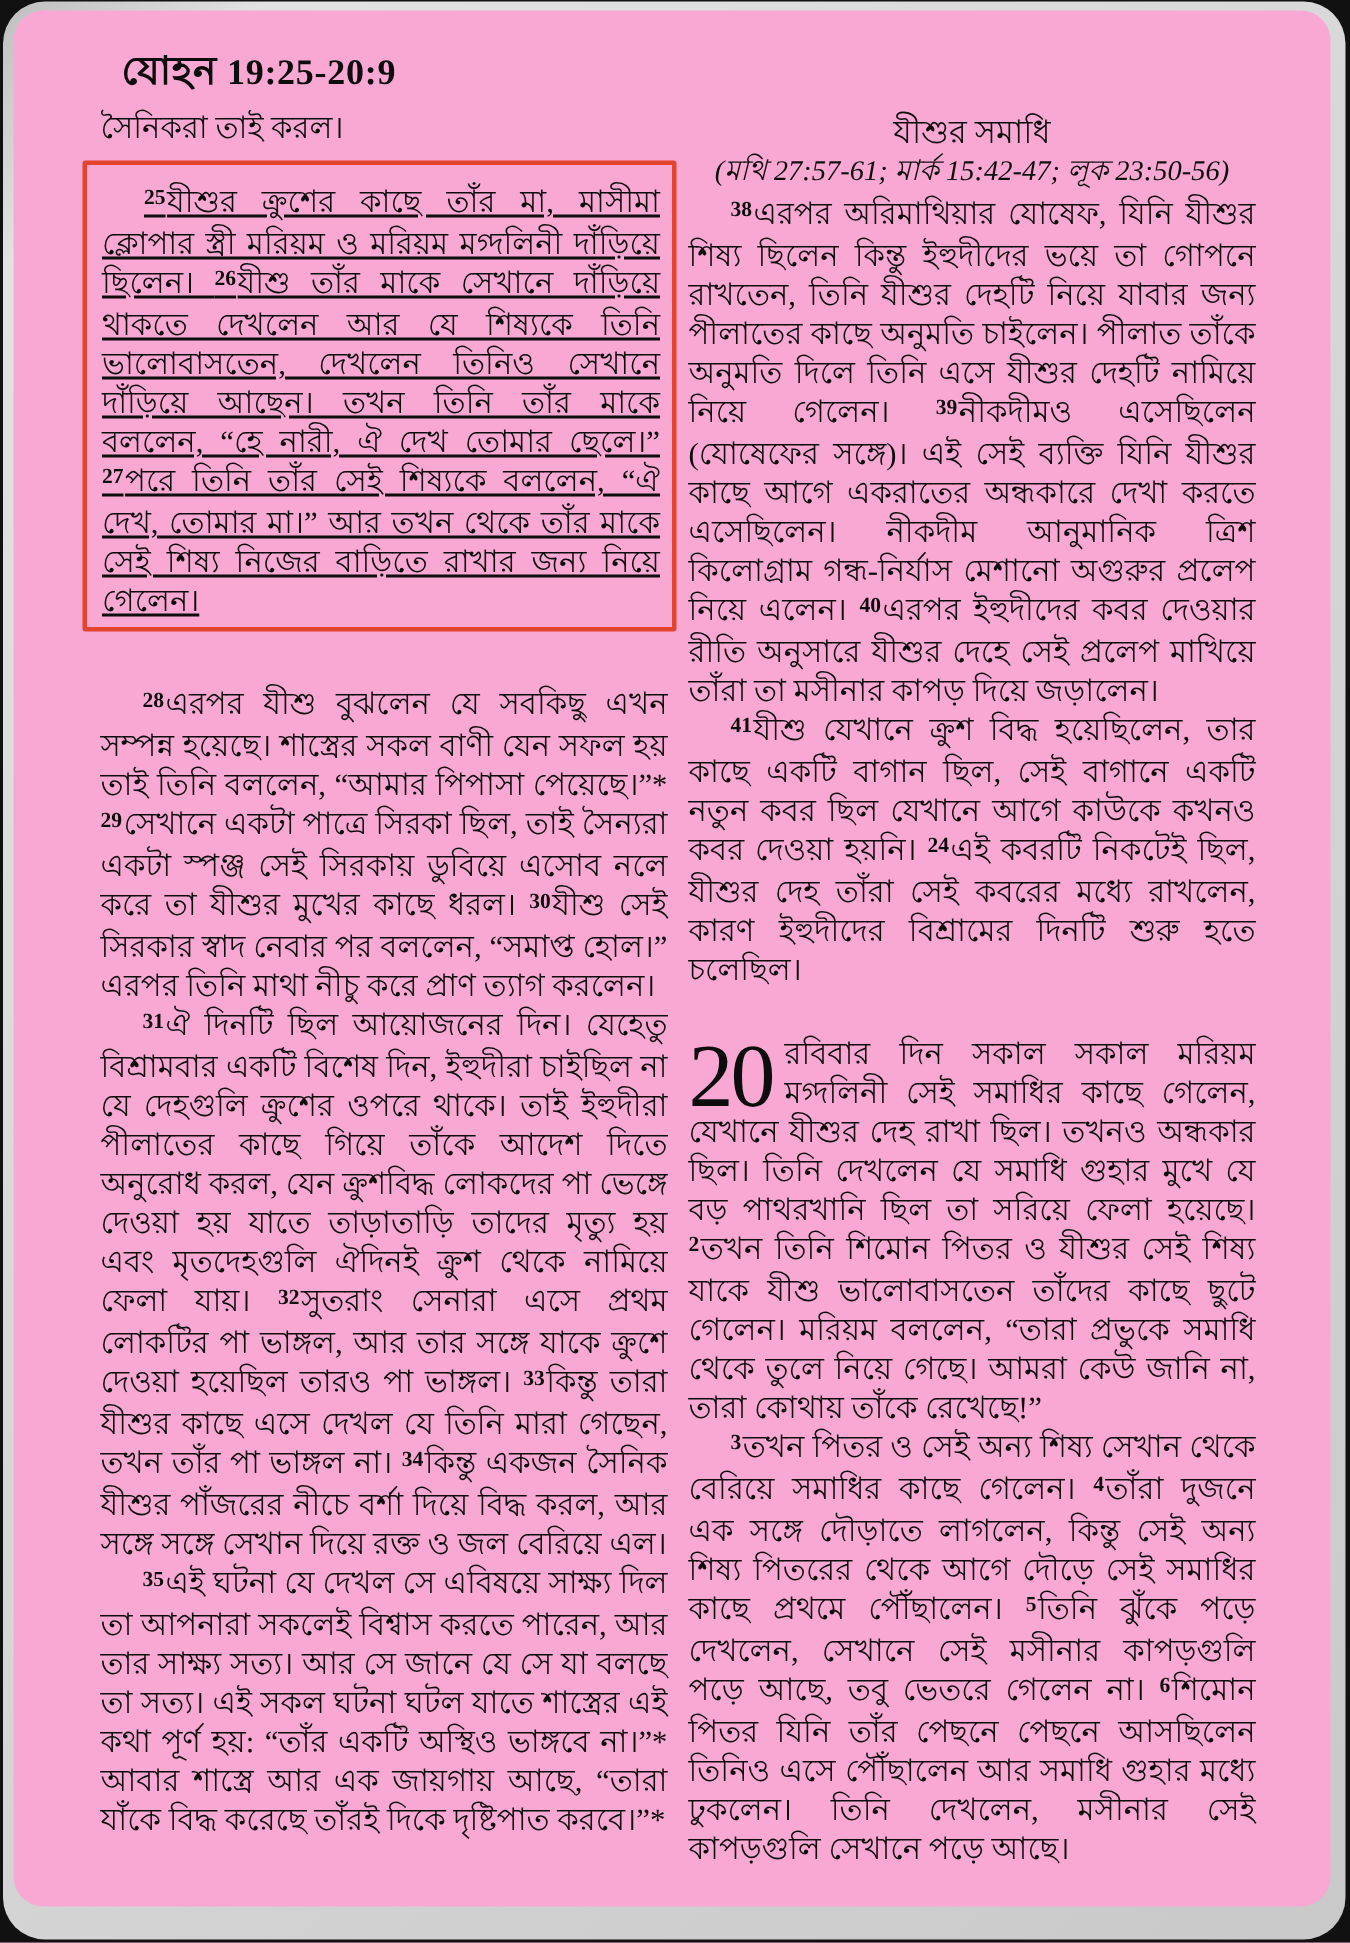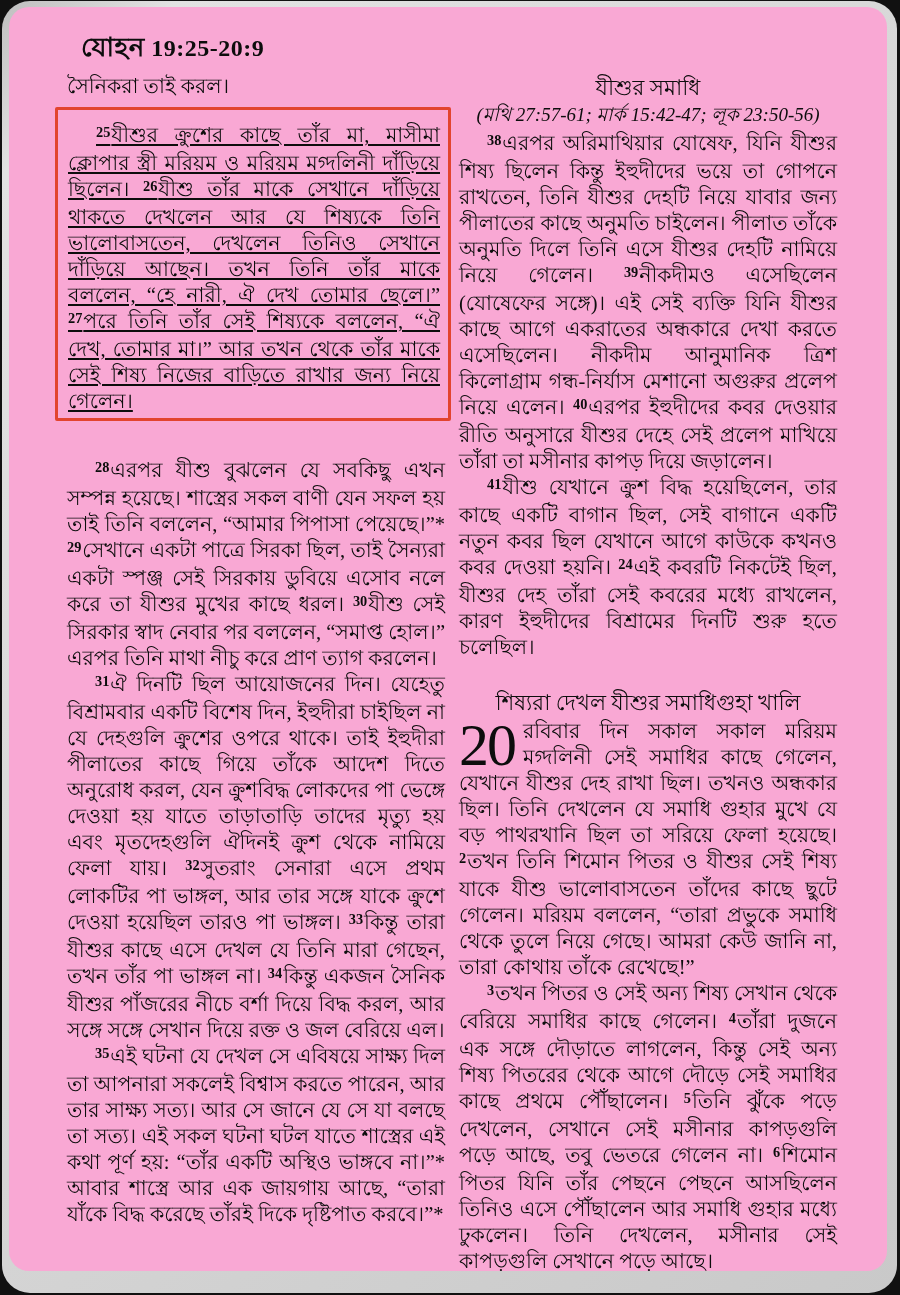--- a/index.html
+++ b/index.html
@@ -72,21 +72,20 @@
     </div>
 
     <div class="col">
       <p class="sec-heading">যীশুর সমাধি</p>
       <p class="sec-refs">(মথি 27:57-61; মার্ক 15:42-47; লূক 23:50-56)</p>
       <p class="indent"><span class="vn">38</span>এরপর অরিমাথিয়ার যোষেফ, যিনি যীশুর শিষ্য ছিলেন কিন্তু ইহুদীদের ভয়ে তা গোপনে রাখতেন, তিনি যীশুর দেহটি নিয়ে যাবার জন্য পীলাতের কাছে অনুমতি চাইলেন। পীলাত তাঁকে অনুমতি দিলে তিনি এসে যীশুর দেহটি নামিয়ে নিয়ে গেলেন। <span class="vn">39</span>নীকদীমও এসেছিলেন (যোষেফের সঙ্গে)। এই সেই ব্যক্তি যিনি যীশুর কাছে আগে একরাতের অন্ধকারে দেখা করতে এসেছিলেন। নীকদীম আনুমানিক ত্রিশ কিলোগ্রাম গন্ধ-নির্যাস মেশানো অগুরুর প্রলেপ নিয়ে এলেন। <span class="vn">40</span>এরপর ইহুদীদের কবর দেওয়ার রীতি অনুসারে যীশুর দেহে সেই প্রলেপ মাখিয়ে তাঁরা তা মসীনার কাপড় দিয়ে জড়ালেন।</p>
       <p class="indent"><span class="vn">41</span>যীশু যেখানে ক্রুশ বিদ্ধ হয়েছিলেন, তার কাছে একটি বাগান ছিল, সেই বাগানে একটি নতুন কবর ছিল যেখানে আগে কাউকে কখনও কবর দেওয়া হয়নি। <span class="vn">24</span>এই কবরটি নিকটেই ছিল, যীশুর দেহ তাঁরা সেই কবরের মধ্যে রাখলেন, কারণ ইহুদীদের বিশ্রামের দিনটি শুরু হতে চলেছিল।</p>
 
       <div class="spacer28"></div>
 
-      <p class="sec-heading">শিষ্যরা দেখল যীশুর সমাধিগুহা খালি</p>
       <p class="dropcap-para">
         <span class="dropcap">20</span><span>রবিবার দিন সকাল সকাল মরিয়ম মগ্দলিনী সেই সমাধির কাছে গেলেন, যেখানে যীশুর দেহ রাখা ছিল। তখনও অন্ধকার ছিল। তিনি দেখলেন যে সমাধি গুহার মুখে যে বড় পাথরখানি ছিল তা সরিয়ে ফেলা হয়েছে। <span class="vn">2</span>তখন তিনি শিমোন পিতর ও যীশুর সেই শিষ্য যাকে যীশু ভালোবাসতেন তাঁদের কাছে ছুটে গেলেন। মরিয়ম বললেন, “তারা প্রভুকে সমাধি থেকে তুলে নিয়ে গেছে। আমরা কেউ জানি না, তারা কোথায় তাঁকে রেখেছে!”</span>
       </p>
       <p class="indent"><span class="vn">3</span>তখন পিতর ও সেই অন্য শিষ্য সেখান থেকে বেরিয়ে সমাধির কাছে গেলেন। <span class="vn">4</span>তাঁরা দুজনে এক সঙ্গে দৌড়াতে লাগলেন, কিন্তু সেই অন্য শিষ্য পিতরের থেকে আগে দৌড়ে সেই সমাধির কাছে প্রথমে পৌঁছালেন। <span class="vn">5</span>তিনি ঝুঁকে পড়ে দেখলেন, সেখানে সেই মসীনার কাপড়গুলি পড়ে আছে, তবু ভেতরে গেলেন না। <span class="vn">6</span>শিমোন পিতর যিনি তাঁর পেছনে পেছনে আসছিলেন তিনিও এসে পৌঁছালেন আর সমাধি গুহার মধ্যে ঢুকলেন। তিনি দেখলেন, মসীনার সেই কাপড়গুলি সেখানে পড়ে আছে।</p>
 
     </div>
 
   </div>
 </div>
 

